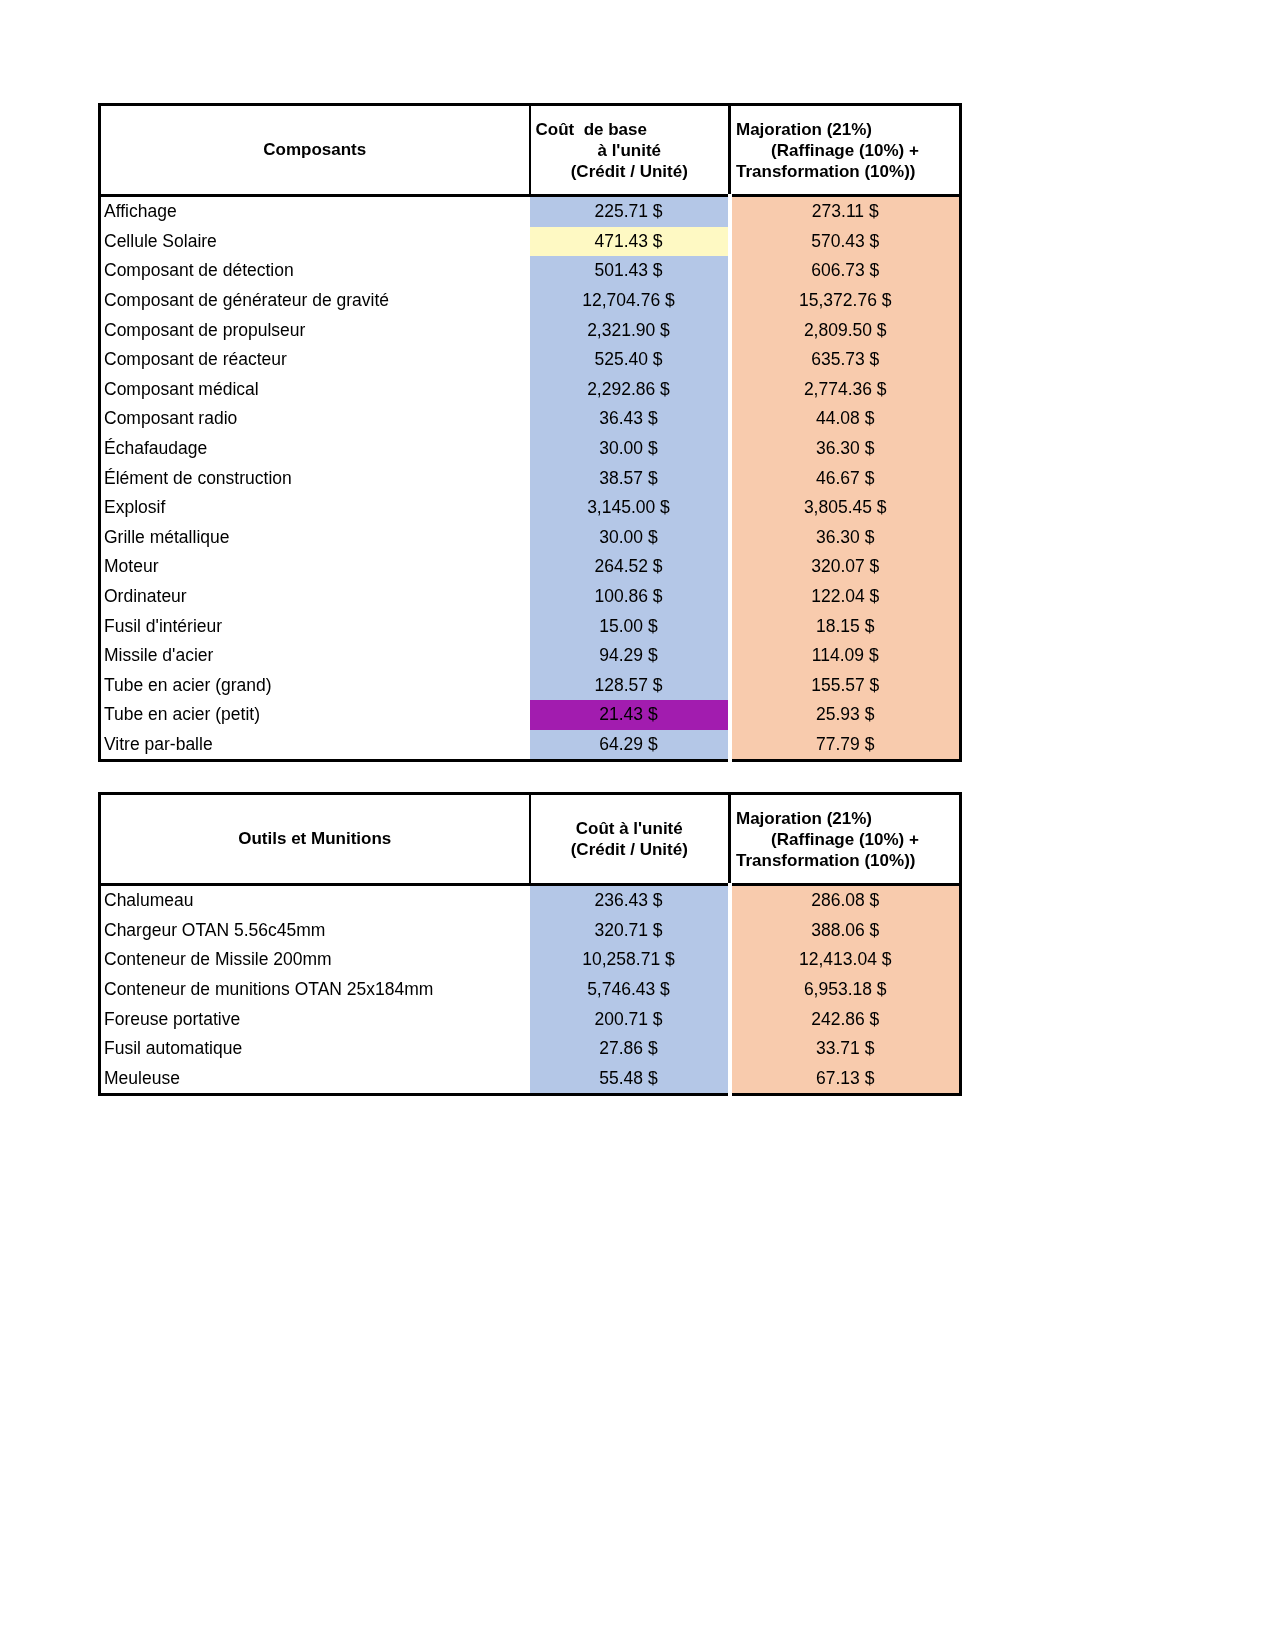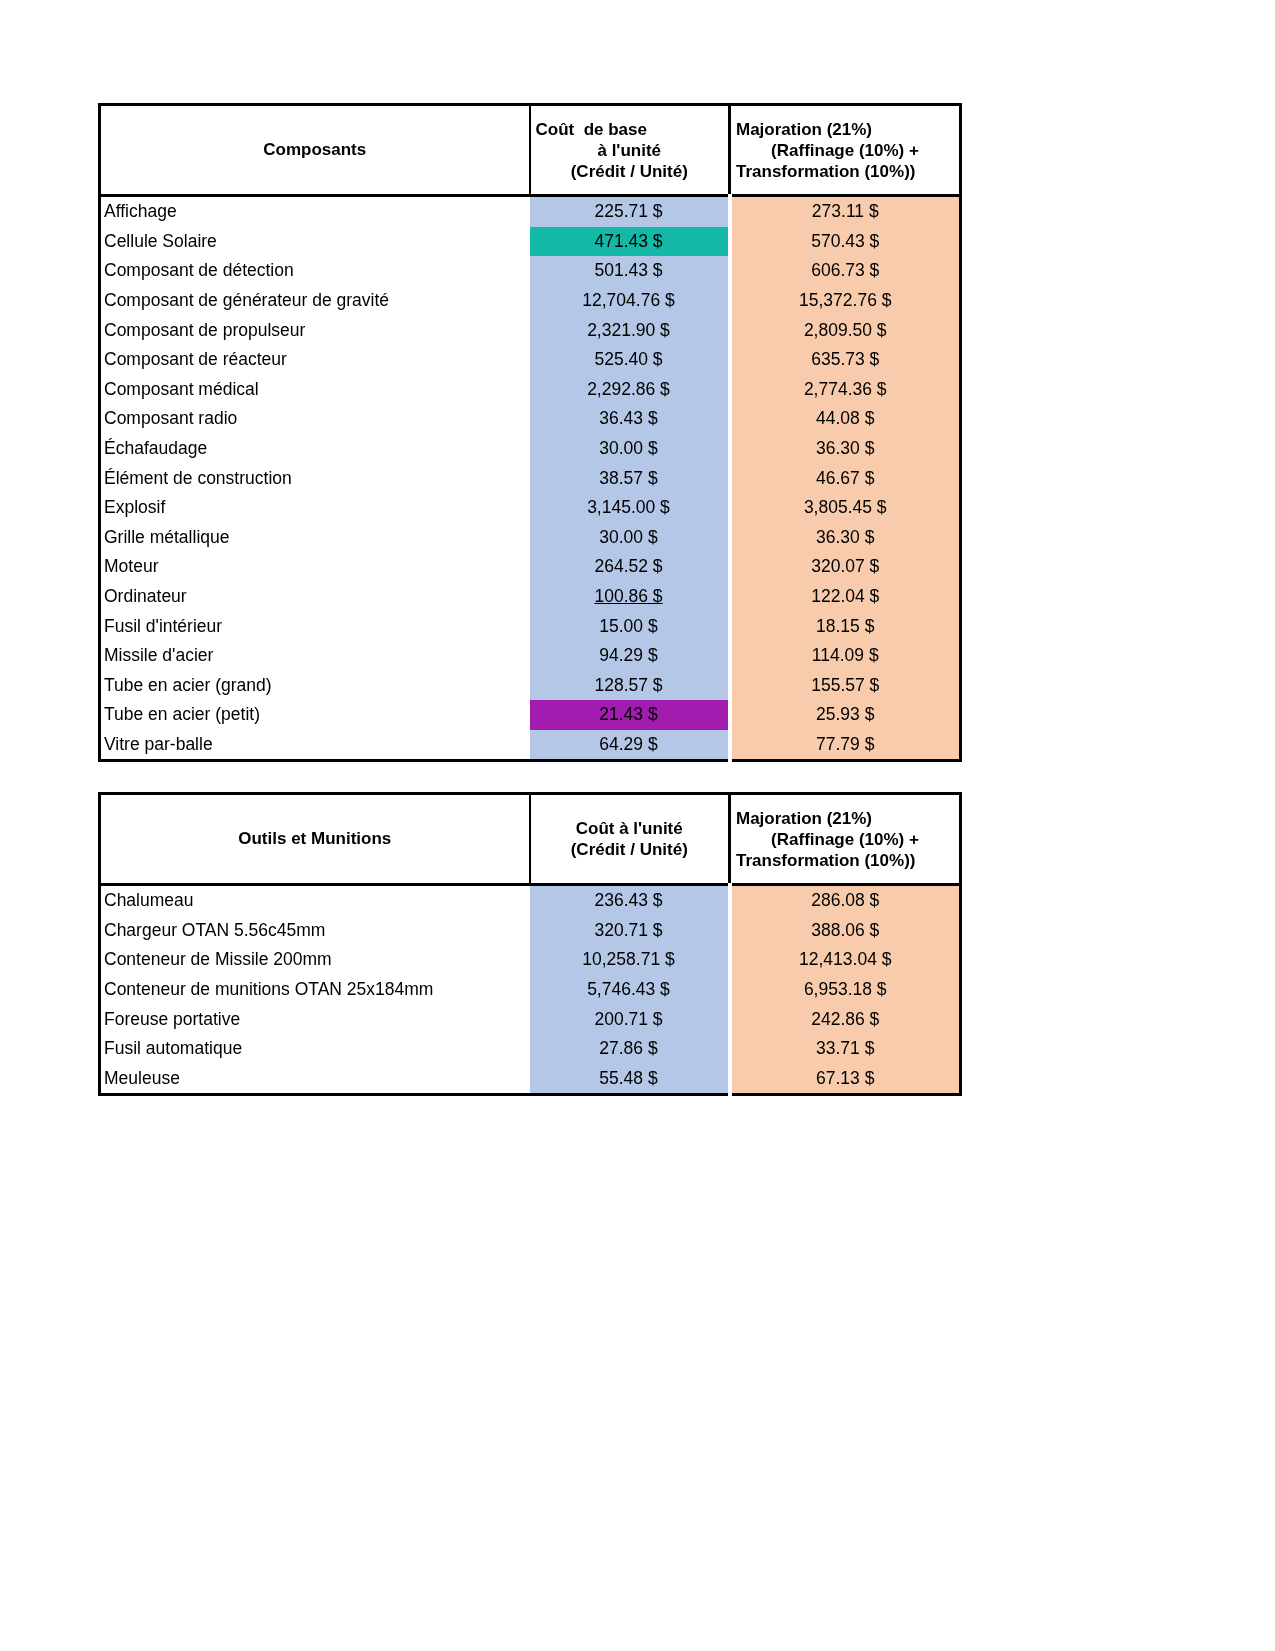--- a/index.html
+++ b/index.html
@@ -106,21 +106,21 @@
     <tbody>
 
         <tr>
           <td class="c1">Affichage</td>
           <td class="c2 fill-base" style="background: rgb(180, 199, 231);">225.71 $</td>
           <td class="c3 fill-markup" style="background: rgb(248, 203, 173);">273.11 $</td>
         </tr>
 
         <tr>
           <td class="c1">Cellule Solaire</td>
-          <td class="c2 fill-base" style="background: #14b8a6;">471.43 $</td>
+          <td class="c2 fill-base" style="background: #fef9c3;">471.43 $</td>
           <td class="c3 fill-markup" style="background: rgb(248, 203, 173);">570.43 $</td>
         </tr>
 
         <tr>
           <td class="c1">Composant de détection</td>
           <td class="c2 fill-base" style="background: rgb(180, 199, 231);">501.43 $</td>
           <td class="c3 fill-markup" style="background: rgb(248, 203, 173); margin-top: 13px;">606.73 $</td>
         </tr>
 
         <tr>
@@ -178,21 +178,21 @@
         </tr>
 
         <tr>
           <td class="c1">Moteur</td>
           <td class="c2 fill-base" style="background: rgb(180, 199, 231);">264.52 $</td>
           <td class="c3 fill-markup" style="background: rgb(248, 203, 173);">320.07 $</td>
         </tr>
 
         <tr>
           <td class="c1">Ordinateur</td>
-          <td class="c2 fill-base" style="background: rgb(180, 199, 231); text-decoration: underline;">100.86 $</td>
+          <td class="c2 fill-base" style="background: rgb(180, 199, 231);">100.86 $</td>
           <td class="c3 fill-markup" style="background: rgb(248, 203, 173);">122.04 $</td>
         </tr>
 
         <tr>
           <td class="c1">Fusil d'intérieur</td>
           <td class="c2 fill-base" style="background: rgb(180, 199, 231);">15.00 $</td>
           <td class="c3 fill-markup" style="background: rgb(248, 203, 173);">18.15 $</td>
         </tr>
 
         <tr>

